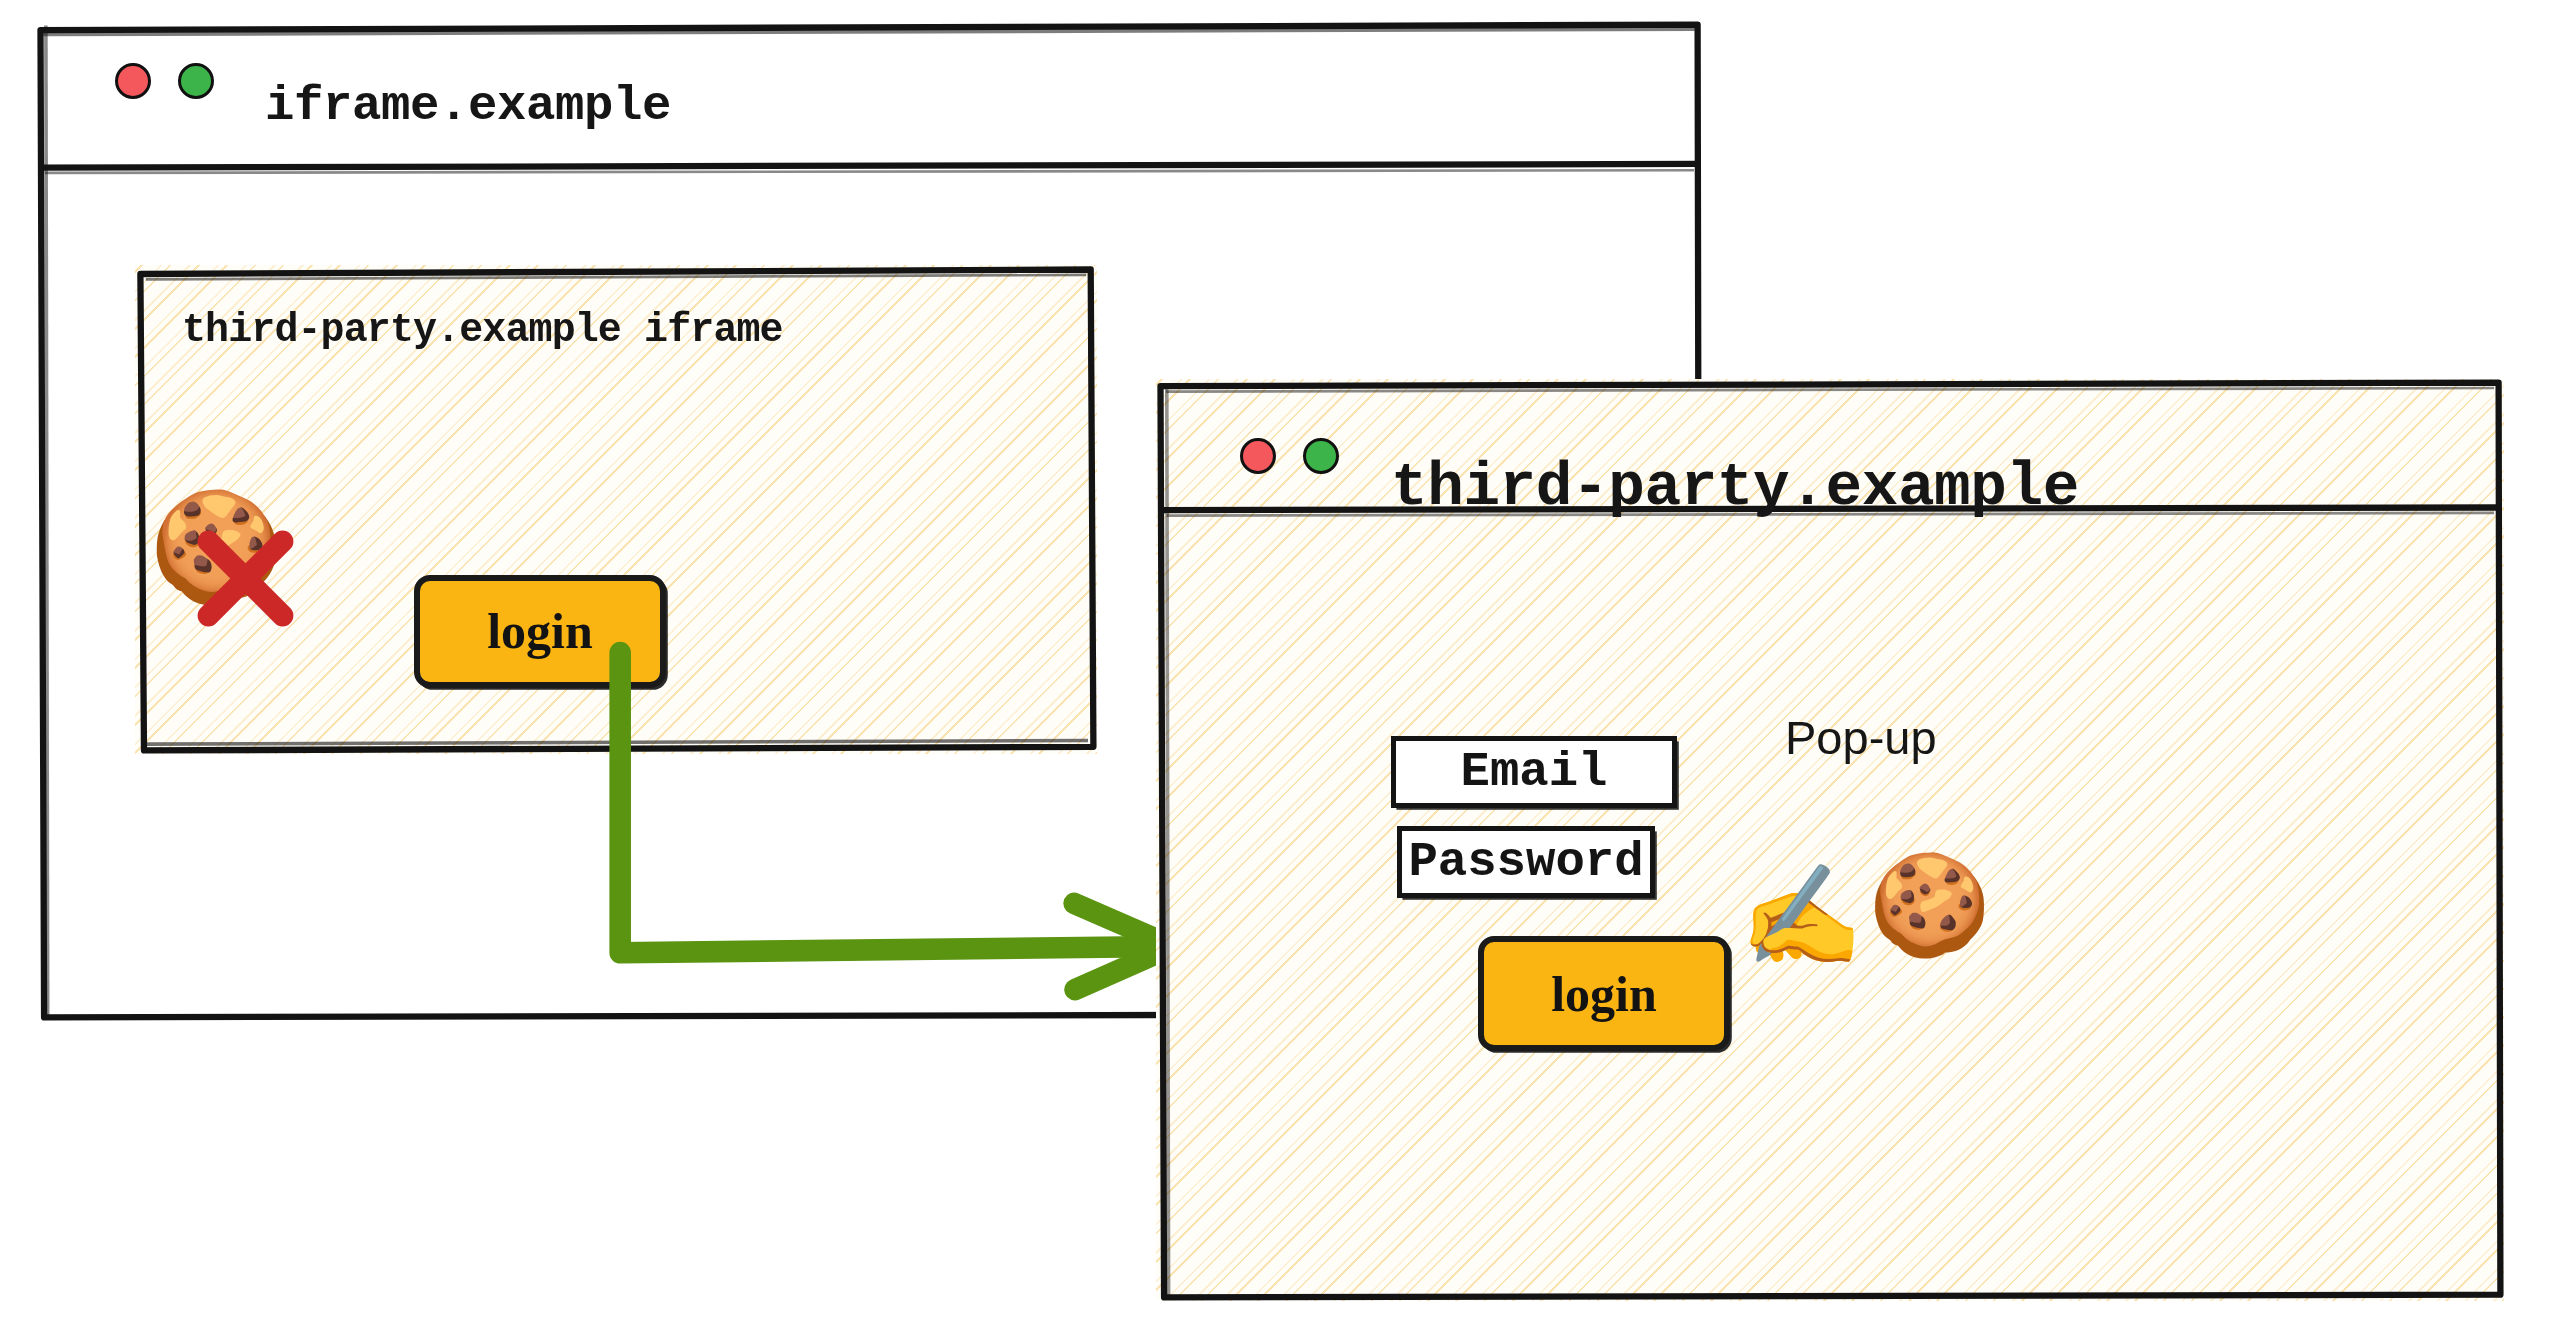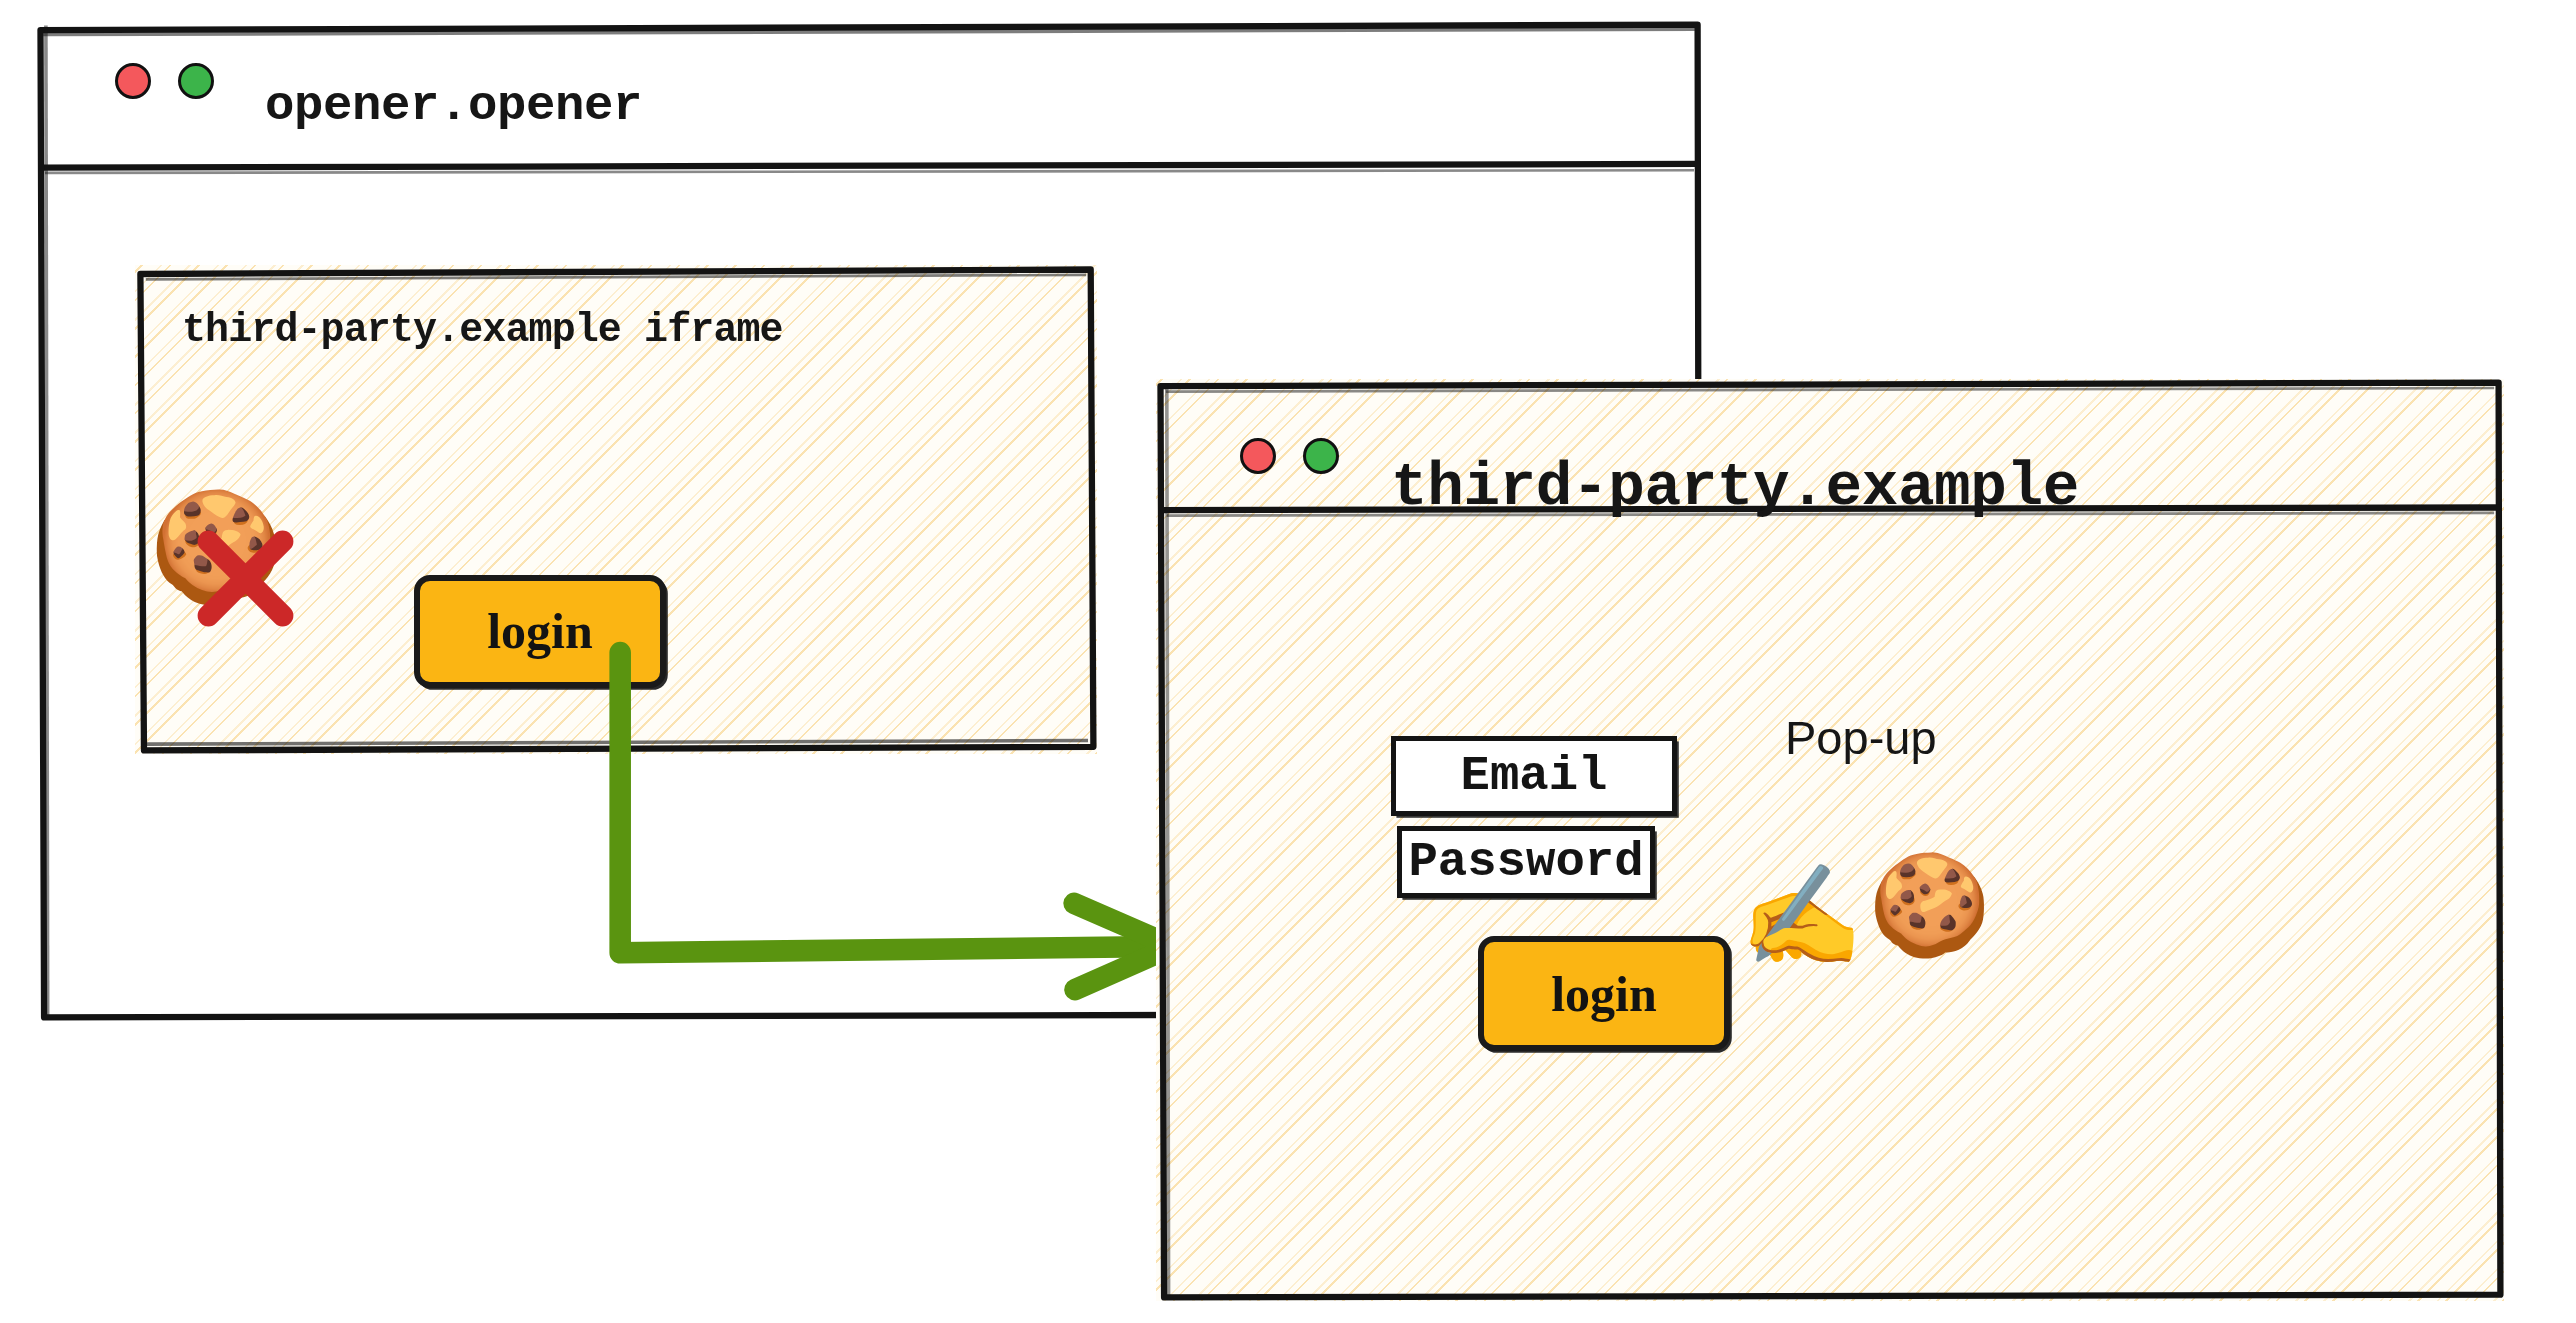--- a/index.html
+++ b/index.html
@@ -206,21 +206,21 @@
     font-family: "Liberation Mono", "DejaVu Sans Mono", monospace;
     font-weight: 700;
     font-size: 49px;
     color: #141414;
     box-shadow: 3.6px 3.6px 0 -1.8px rgba(20,20,20,0.85);
   }
   #email-field {
     left: 235px;
     top: 357px;
     width: 286px;
-    height: 80px;
+    height: 72px;
   }
   #password-field {
     left: 241px;
     top: 447px;
     width: 258px;
     height: 72px;
   }
   #popup-login-btn {
     left: 322px;
     top: 557px;
@@ -269,21 +269,21 @@
       <path d="M10,168 L1845,165" fill="none" stroke="#131313" stroke-width="3" opacity="0.5"></path>
 
       <path d="M11,4 L13,1106" fill="none" stroke="#131313" stroke-width="4" opacity="0.5"></path>
     </svg>
 
     <div class="traffic-lights">
       <span class="dot dot-red"></span>
       <span class="dot dot-green"></span>
     </div>
 
-    <div class="win-title">opener.opener</div>
+    <div class="win-title">iframe.example</div>
 
     <div id="iframe-box" class="hatched">
 
       <svg class="window-chrome-svg" viewBox="0 0 1070 544" preserveAspectRatio="none">
         <path d="M6,10 L1063,5 L1066,536 L10,540 Z" fill="none" stroke="#131313" stroke-width="7" stroke-linejoin="round"></path>
         <path d="M12,16 L1058,11" fill="none" stroke="#131313" stroke-width="3" opacity="0.55"></path>
         <path d="M12,533 L1060,529" fill="none" stroke="#131313" stroke-width="4" opacity="0.6"></path>
       </svg>
 
       <div class="iframe-title">third-party.example iframe</div>

